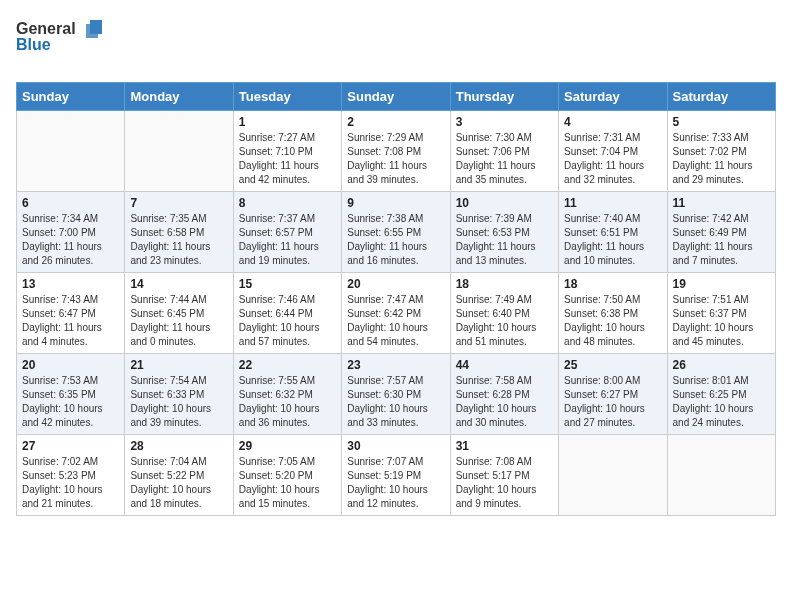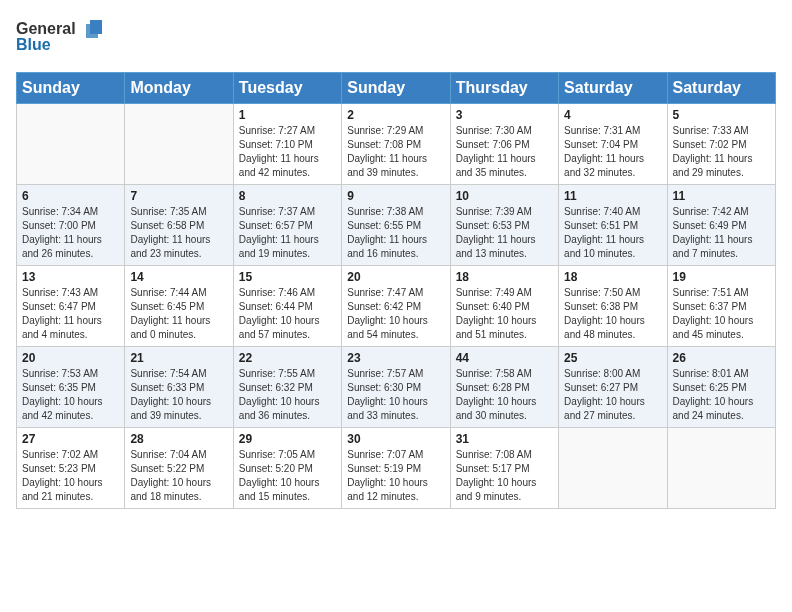--- a/index.html
+++ b/index.html
@@ -7,21 +7,21 @@
       font-family: Arial, sans-serif;
       background: #fff;
       width: 792px;
       min-height: 612px;
       padding: 16px;
     }
     .header {
       display: flex;
       justify-content: space-between;
       align-items: flex-start;
-      margin-bottom: 16px;
+      margin-bottom: 26px;
     }
     .logo {
       display: flex;
       flex-direction: column;
       align-items: flex-start;
     }
     .title-block {
       text-align: right;
     }
     .month-title {
@@ -37,21 +37,21 @@
     .calendar {
       width: 100%;
       border-collapse: collapse;
       font-size: 11px;
     }
     .calendar th {
       background: #3a7fc1;
       color: #fff;
       text-align: left;
       padding: 6px 5px;
-      font-size: 16px;
+      font-size: 13px;
       font-weight: bold;
       border: 1px solid #5a9fd4;
     }
     .calendar td {
       border: 1px solid #ccc;
       vertical-align: top;
       padding: 4px 5px;
       width: 108px;
       min-height: 80px;
       background: #fff;

